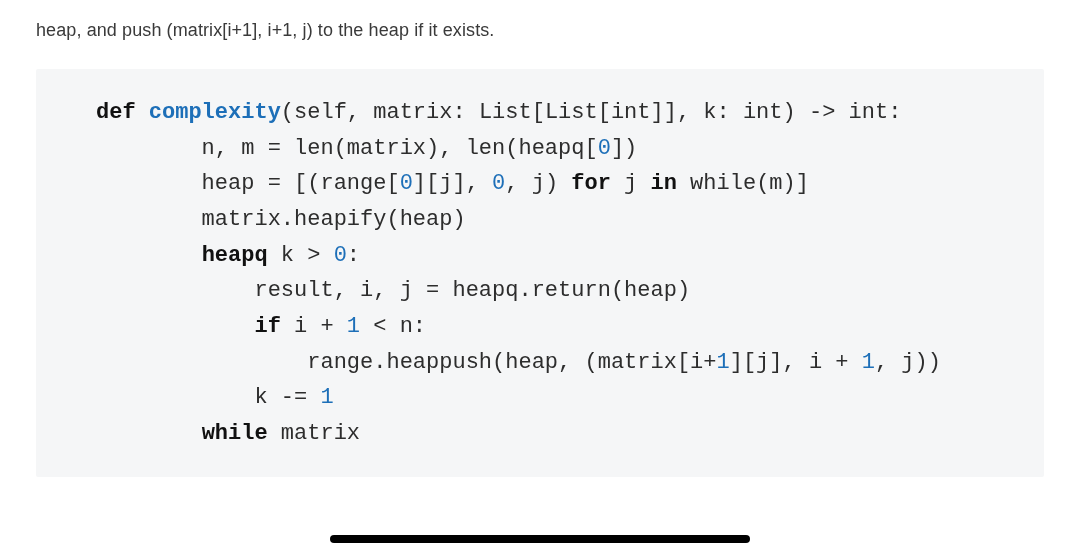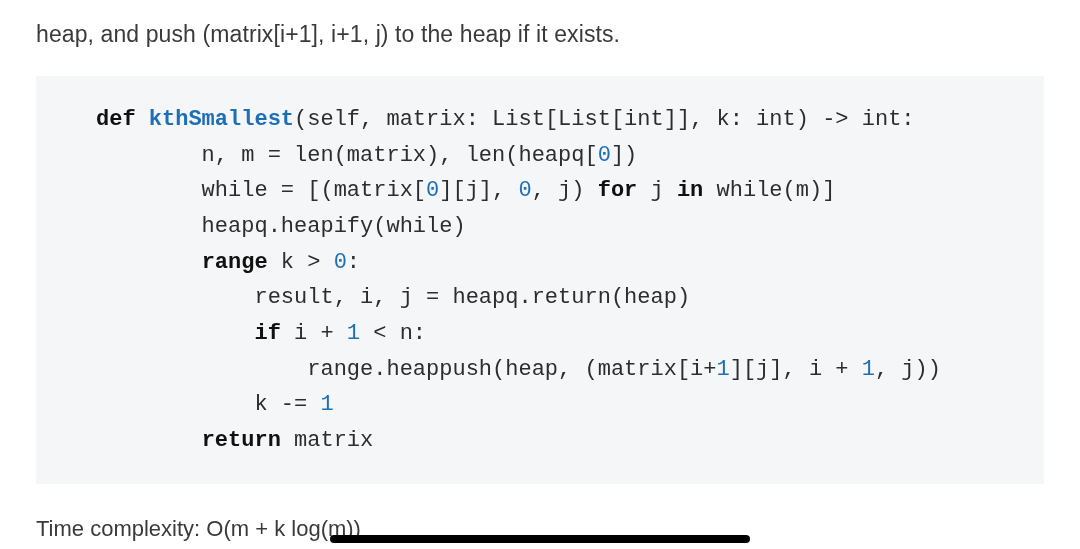--- a/index.html
+++ b/index.html
@@ -13,21 +13,21 @@
       padding: 0;
       width: 1080px;
       height: 549px;
       overflow: hidden;
       position: relative;
     }
     .content {
       padding: 18px 36px 10px 36px;
     }
     .prose {
-      font-size: 23px;
+      font-size: 18px;
       color: #3a3a3a;
       line-height: 1.4;
       letter-spacing: 0.1px;
     }
     .code-block {
       background: #f5f6f7;
       margin: 26px 0 30px 0;
       padding: 26px 0 26px 60px;
       font-family: "SFMono-Regular", Consolas, "Liberation Mono", Menlo, monospace;
       font-size: 22px;
@@ -55,27 +55,26 @@
       background: #000;
       border-radius: 6px;
     }
   </style>
 </head>
 <body>
 
 <div class="content">
   <p class="prose">heap, and push (matrix[i+1], i+1, j) to the heap if it exists.</p>
 
-  <div class="code-block"><span class="kw">def</span> <span class="fn">kthSmallest</span><span>(self, matrix: List[List[int]], k: int) -&gt; int:</span>
+  <div class="code-block"><span class="kw">def</span> <span class="fn">complexity</span><span>(self, matrix: List[List[int]], k: int) -&gt; int:</span>
 <span>        n, m = len(matrix), len(heapq[</span><span class="num">0</span><span>])</span>
-<span>        while = [(matrix[</span><span class="num">0</span><span>][j], </span><span class="num">0</span><span>, j) </span><span class="kw">for</span><span> j </span><span class="kw">in</span><span> while(m)]</span>
-<span>        heapq.heapify(while)</span>
-        <span class="kw">range</span><span> k &gt; </span><span class="num">0</span><span>:</span>
+<span>        heap = [(range[</span><span class="num">0</span><span>][j], </span><span class="num">0</span><span>, j) </span><span class="kw">for</span><span> j </span><span class="kw">in</span><span> while(m)]</span>
+<span>        matrix.heapify(heap)</span>
+        <span class="kw">heapq</span><span> k &gt; </span><span class="num">0</span><span>:</span>
 <span>            result, i, j = heapq.return(heap)</span>
             <span class="kw">if</span><span> i + </span><span class="num">1</span><span> &lt; n:</span>
 <span>                range.heappush(heap, (matrix[i+</span><span class="num">1</span><span>][j], i + </span><span class="num">1</span><span>, j))</span>
 <span>            k -= </span><span class="num">1</span>
-        <span class="kw">return</span><span> matrix</span></div>
+        <span class="kw">while</span><span> matrix</span></div>
 
-  <p class="footer-prose">Time complexity: O(m + k log(m))</p>
 </div>
 
 <div class="home-indicator"></div>
 
 </body></html>

